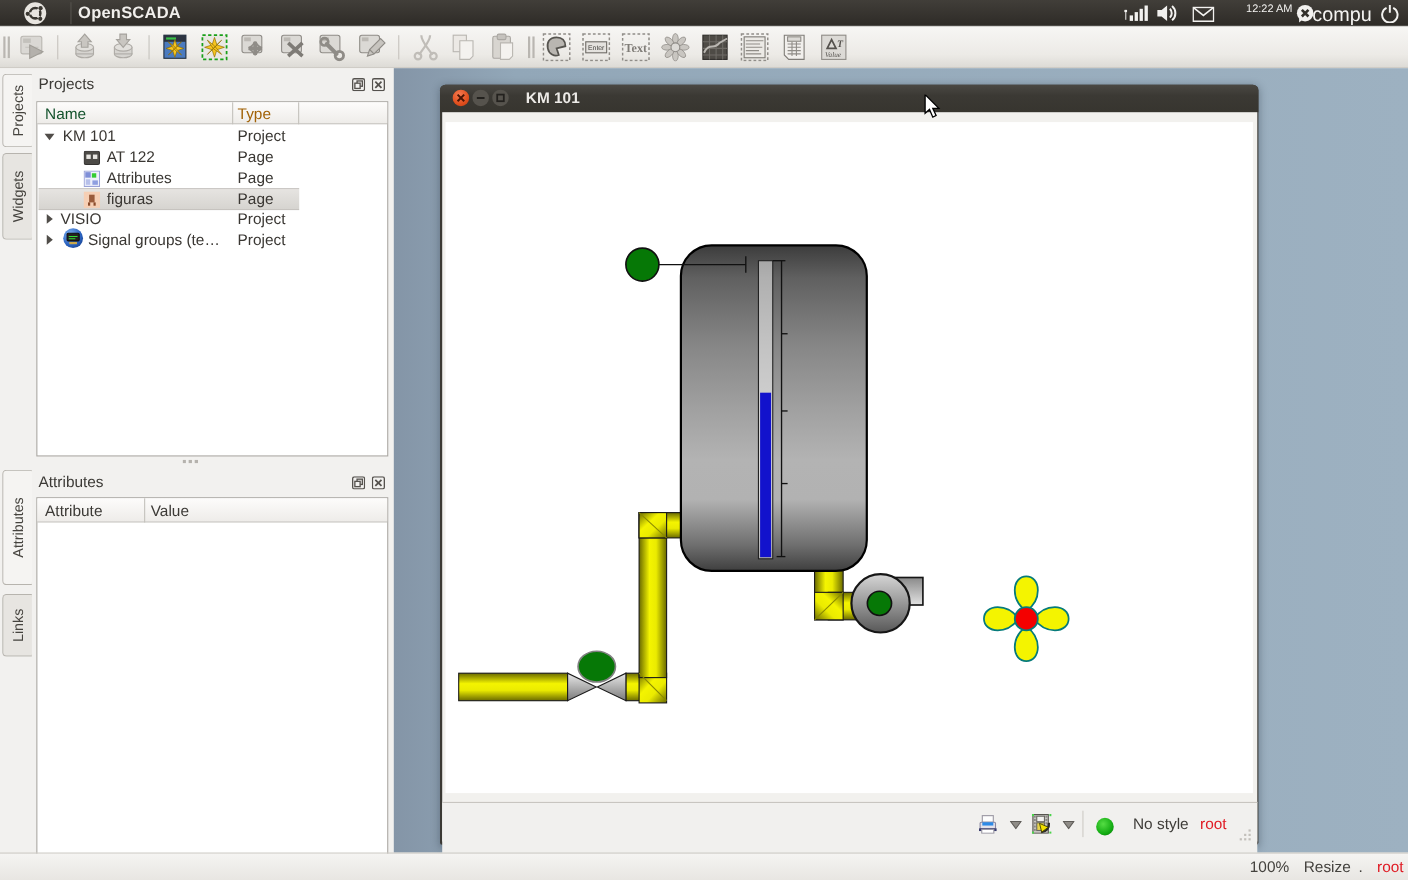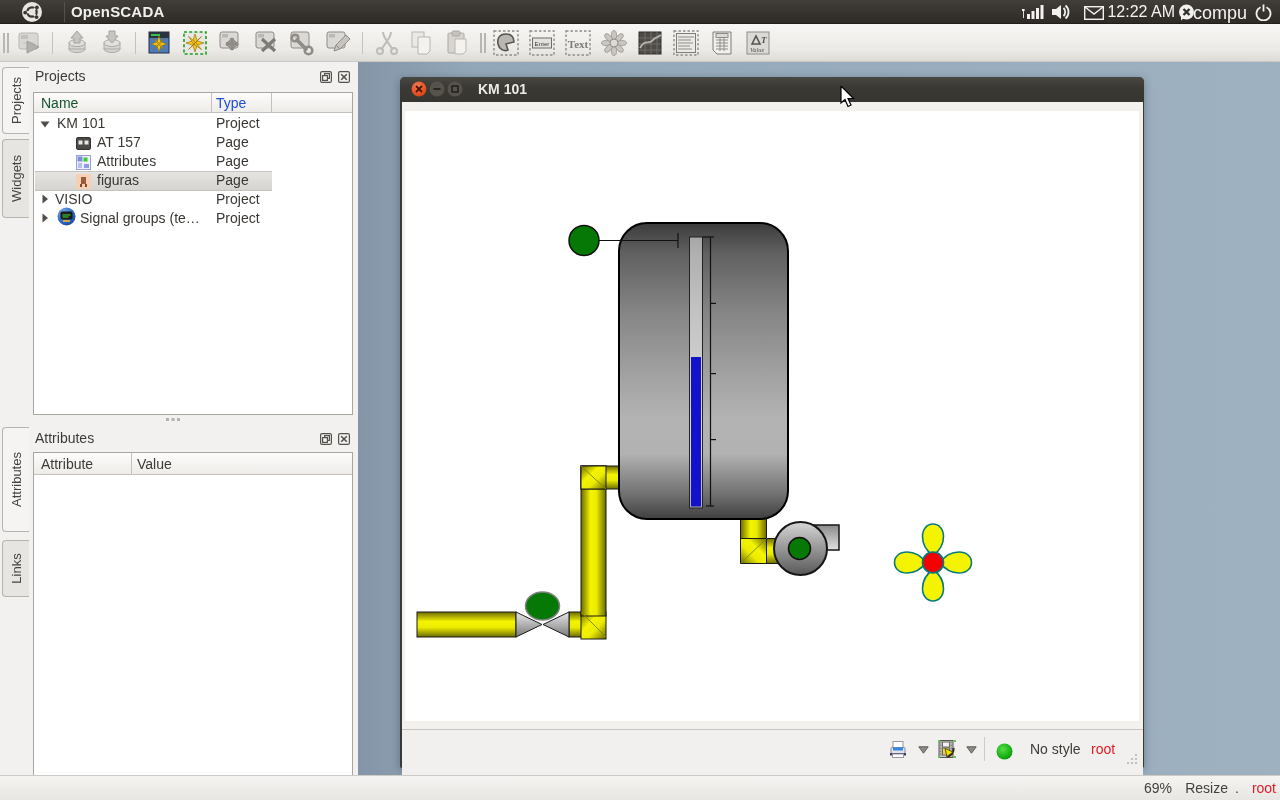--- a/index.html
+++ b/index.html
@@ -5,21 +5,21 @@
 * { margin:0; padding:0; box-sizing:border-box; }
 html,body { width:1280px; height:800px; overflow:hidden; }
 body { font-family:"Liberation Sans", sans-serif; position:relative; background:#f2f1ef; }
 .abs { position:absolute; }
 
 
 #toppanel { left:0; top:0; width:1280px; height:24px;
   background:linear-gradient(#413e39, #2e2b27); border-bottom:1px solid #201e1b; }
 #toppanel .appname { left:71px; top:3px; color:#f1efec; font-size:15px; font-weight:bold; letter-spacing:0.2px; }
 #tp-sep { left:64px; top:2px; width:1px; height:20px; background:#55524d; }
-#clock { right:105px; top:3px; color:#f4f3f1; font-size:16px; }
+#clock { right:105px; top:3px; color:#f4f3f1; font-size:10px; }
 #compu { right:33px; top:3px; color:#f4f3f1; font-size:18px; }
 
 
 #toolbar { left:0; top:24px; width:1280px; height:38px;
   background:linear-gradient(#f7f6f4, #eceae6 70%, #dddbd6);
   border-bottom:1px solid #cbc8c3;padding-left:45px; }
 .tbi { position:absolute; top:6px; width:26px; height:26px; }
 .tbsep { position:absolute; top:8px; width:1px; height:22px; background:#c6c3be; }
 
 
@@ -285,37 +285,37 @@
     <rect x="0.6" y="0.6" width="10.8" height="10.8" rx="1.5" fill="none" stroke="#55524e" stroke-width="1.2"></rect>
     <path d="M3.2 3.2 L8.8 8.8 M8.8 3.2 L3.2 8.8" stroke="#55524e" stroke-width="1.6"></path>
   </svg>
 
   <div class="abs" style="left:33px;top:30px;width:320px;height:323px;background:#fff;border:1px solid #a9a6a1;">
 
     <div class="abs" style="left:0;top:0;width:318px;height:20px;background:linear-gradient(#fdfcfb,#eeece9);border-bottom:1px solid #c4c1bc;"></div>
     <div class="abs" style="left:177px;top:0;width:1px;height:20px;background:#c4c1bc;"></div>
     <div class="abs" style="left:237px;top:0;width:1px;height:20px;background:#c4c1bc;"></div>
     <div class="abs" style="left:7px;top:2px;font-size:14px;color:#14532d;">Name</div>
-    <div class="abs" style="left:182px;top:2px;font-size:14px;color:#1d4ed8;">Type</div>
+    <div class="abs" style="left:182px;top:2px;font-size:14px;color:#a16207;">Type</div>
 
     <div class="abs" style="left:1px;top:78px;width:237px;height:20px;background:linear-gradient(#e6e4e1,#d6d4d0);border-top:1px solid #c6c3bf;border-bottom:1px solid #c6c3bf;"></div>
     <div class="abs" id="treerows" style="left:0;top:21px;width:318px;height:360px;font-size:14px;color:#3a3733;">
 
       <svg class="abs" style="left:6px;top:5px" width="10" height="10" viewBox="0 0 10 10">
           <polygon points="0.5,2.5 9.5,2.5 5,8.5" fill="#504d49"></polygon>
         </svg>
       <div class="abs" style="left:23px;top:1px;">KM 101</div>
       <div class="abs" style="left:182px;top:1px;">Project</div>
 
       <svg class="abs" style="left:42px;top:23px" width="15" height="13" viewBox="0 0 15 13">
         <rect x="0.5" y="0.5" width="14" height="12" rx="1.5" fill="#4c4a46" stroke="#343230"></rect>
         <rect x="2.5" y="3.5" width="4" height="4" fill="#e8e6e2"></rect>
           <rect x="8.5" y="3.5" width="4" height="4" fill="#e8e6e2"></rect>
       </svg>
-      <div class="abs" style="left:63px;top:20px;">AT 157</div>
+      <div class="abs" style="left:63px;top:20px;">AT 122</div>
       <div class="abs" style="left:182px;top:20px;">Page</div>
 
       <svg class="abs" style="left:42px;top:41px" width="15" height="15" viewBox="0 0 15 15">
         <rect x="0.5" y="0.5" width="14" height="14" fill="#eef0fb" stroke="#9aa2d8"></rect>
         <rect x="1.5" y="1.5" width="5" height="5" fill="#7f8fd8"></rect>
         <rect x="7.5" y="2.5" width="4" height="4" fill="#33cc33"></rect>
         <rect x="2" y="8" width="4" height="5" fill="#b7c0ea"></rect>
         <rect x="8" y="9" width="5" height="4" fill="#8f9fe0"></rect>
       </svg>
       <div class="abs" style="left:63px;top:39px;">Attributes</div>
@@ -580,17 +580,17 @@
       </svg>
     </div>
   </div>
 
   <svg class="abs" style="left:482px;top:24px" width="15" height="22" viewBox="0 0 15 22">
     <polygon points="1,0 1,17 5,13.5 8,20.5 11,19 8,12.5 13.5,12.5" fill="#fff" stroke="#000" stroke-width="1.2"></polygon>
   </svg>
 </div>
 
 <div class="abs" id="statusbar">
-  <span class="abs" style="right:108px;top:4px;">69%</span>
+  <span class="abs" style="right:108px;top:4px;">100%</span>
   <span class="abs" style="right:52px;top:4px;">Resize</span>
   <span class="abs" style="right:41px;top:4px;">.</span>
   <span class="abs" style="right:4px;top:4px;color:#e01b24;">root</span>
 </div>
 
 </body></html>

